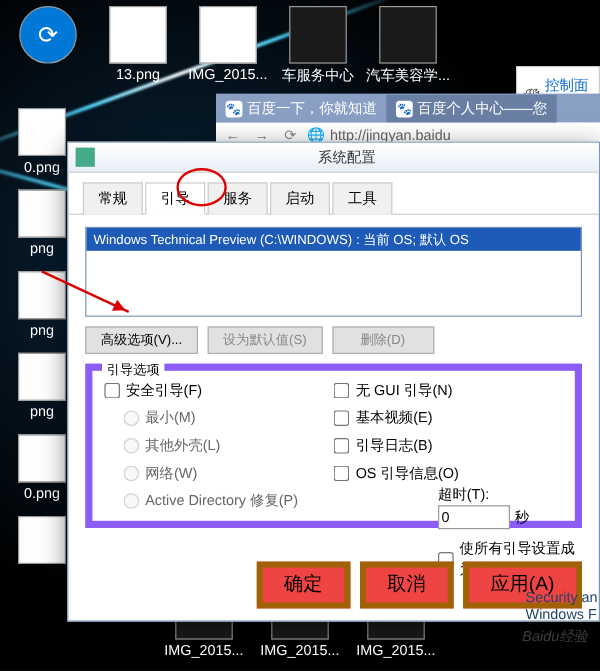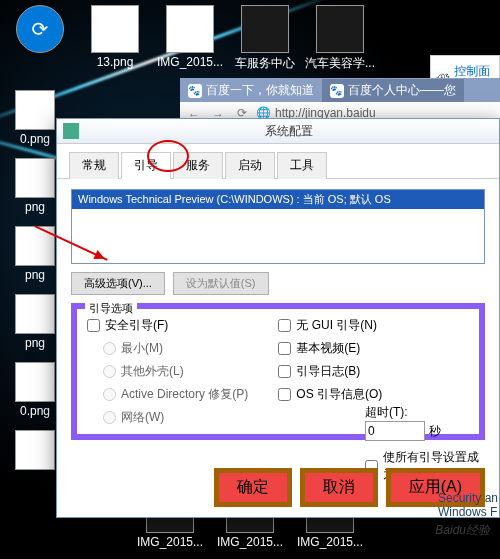--- a/index.html
+++ b/index.html
@@ -178,44 +178,45 @@
         <div class="red-circle"></div>
     </div>
     <div class="content">
       <div class="os-list">
         <div class="os-item">Windows Technical Preview (C:\WINDOWS) : 当前 OS; 默认 OS</div>
       </div>
       <div class="btn-row">
         <div class="red-arrow"></div>
         <button class="btn">高级选项(V)...</button>
         <button class="btn" disabled="">设为默认值(S)</button>
+        <button class="btn" disabled="">删除(D)</button>
       </div>
       <div class="fieldset">
         <span class="legend">引导选项</span>
         <div class="opts">
           <div class="col">
             <label class="chk">
                 <input type="checkbox" style="">
                 <span>安全引导(F)</span>
               </label>
             <label class="rad">
                 <input type="radio" disabled="" style="">
                 <span>最小(M)</span>
               </label>
             <label class="rad">
                 <input type="radio" disabled="" style="">
                 <span>其他外壳(L)</span>
               </label>
             <label class="rad">
                 <input type="radio" disabled="" style="">
+                <span>网络(W)</span>
+              </label>
+            <label class="rad">
+                <input type="radio" disabled="" style="">
                 <span>Active Directory 修复(P)</span>
-              </label>
-            <label class="rad">
-                <input type="radio" disabled="" style="">
-                <span>网络(W)</span>
               </label>
           </div>
           <div class="col">
             <label class="chk">
                 <input type="checkbox" style="">
                 <span>无 GUI 引导(N)</span>
               </label>
             <label class="chk">
                 <input type="checkbox" style="">
                 <span>基本视频(E)</span>

